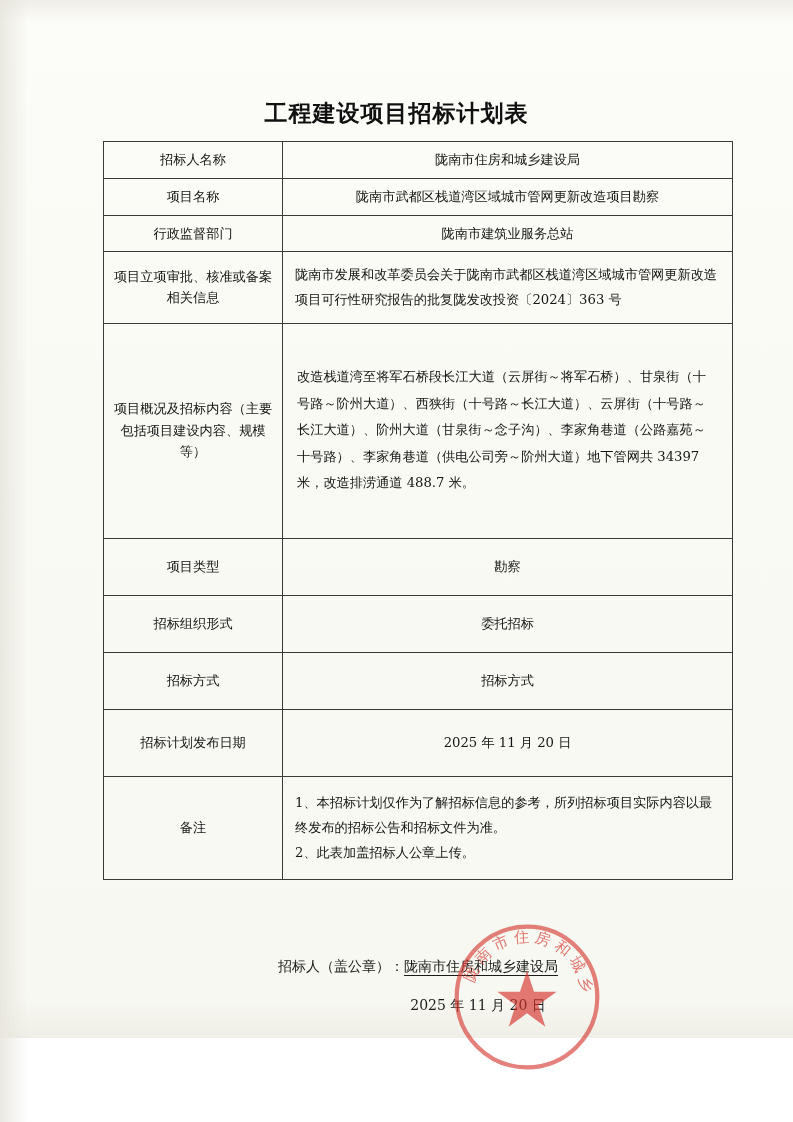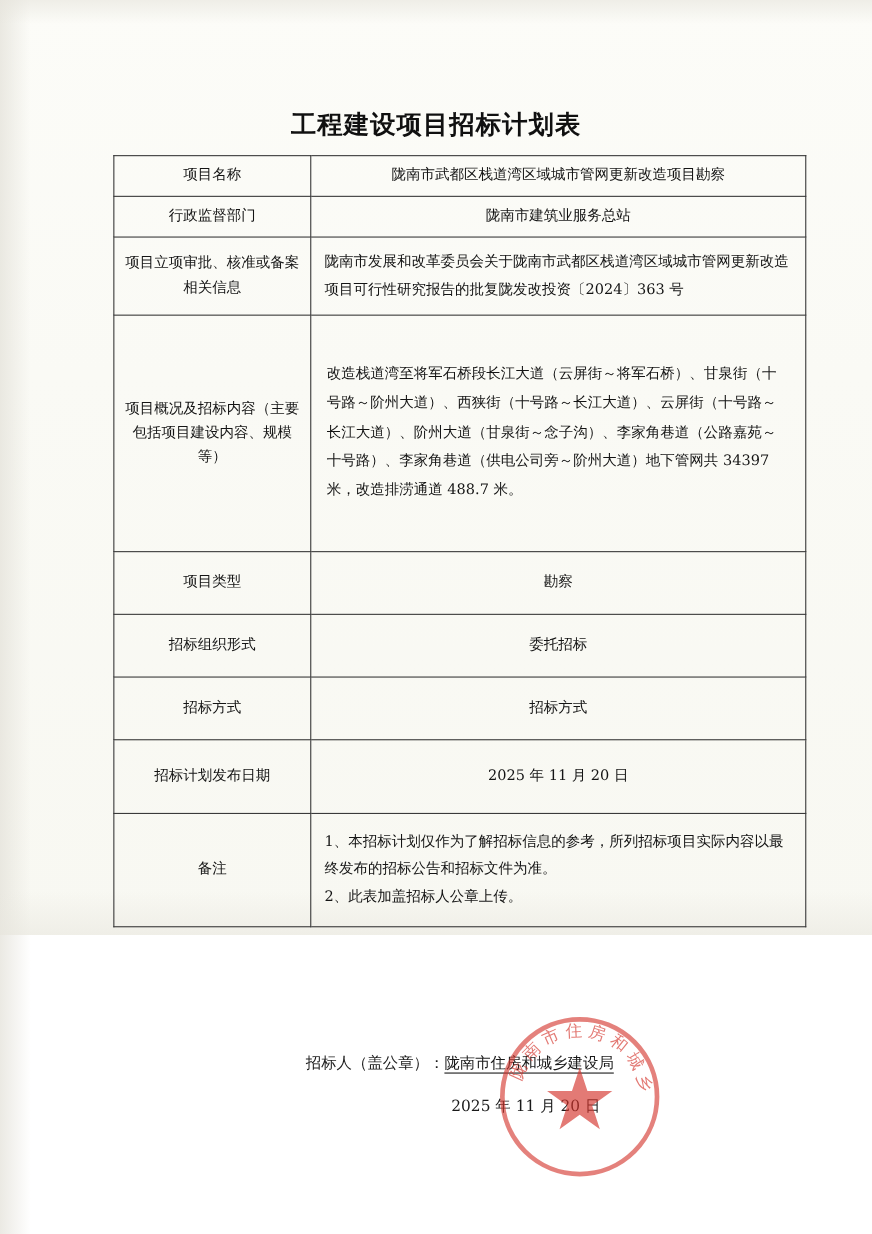--- a/index.html
+++ b/index.html
@@ -12,21 +12,21 @@
     height: 1122px;
     position: relative;
     font-family: "DejaVu Serif", "Liberation Serif", serif;
     color: #1a1a1a;
     overflow: hidden;
   }
   .page {
     position: absolute;
     left: 0; top: 0;
     width: 793px;
-    height: 850px;
+    height: 1038px;
     background: #fdfdfb;
   }
   
   .scan-tint {
     position: absolute;
     inset: 0;
     background:
       linear-gradient(180deg, rgba(252,252,248,1) 0%, rgba(250,250,245,1) 40%, rgba(248,248,242,1) 100%);
     pointer-events: none;
   }
@@ -137,20 +137,24 @@
 <div class="page">
   <div class="scan-tint"></div>
   <div class="paper-edge-left"></div>
   <div class="paper-edge-top"></div>
   <div class="paper-edge-bottom"></div>
 
   <div class="doc-title">工程建设项目招标计划表</div>
 
   <table class="main">
     <tbody>
+      <tr>
+        <td class="label">招标人名称</td>
+        <td class="value">陇南市住房和城乡建设局</td>
+      </tr>
       <tr>
         <td class="label">项目名称</td>
         <td class="value">陇南市武都区栈道湾区域城市管网更新改造项目勘察</td>
       </tr>
       <tr>
         <td class="label">行政监督部门</td>
         <td class="value">陇南市建筑业服务总站</td>
       </tr>
       <tr>
         <td class="label label-multiline">项目立项审批、核准或备案相关信息</td>

